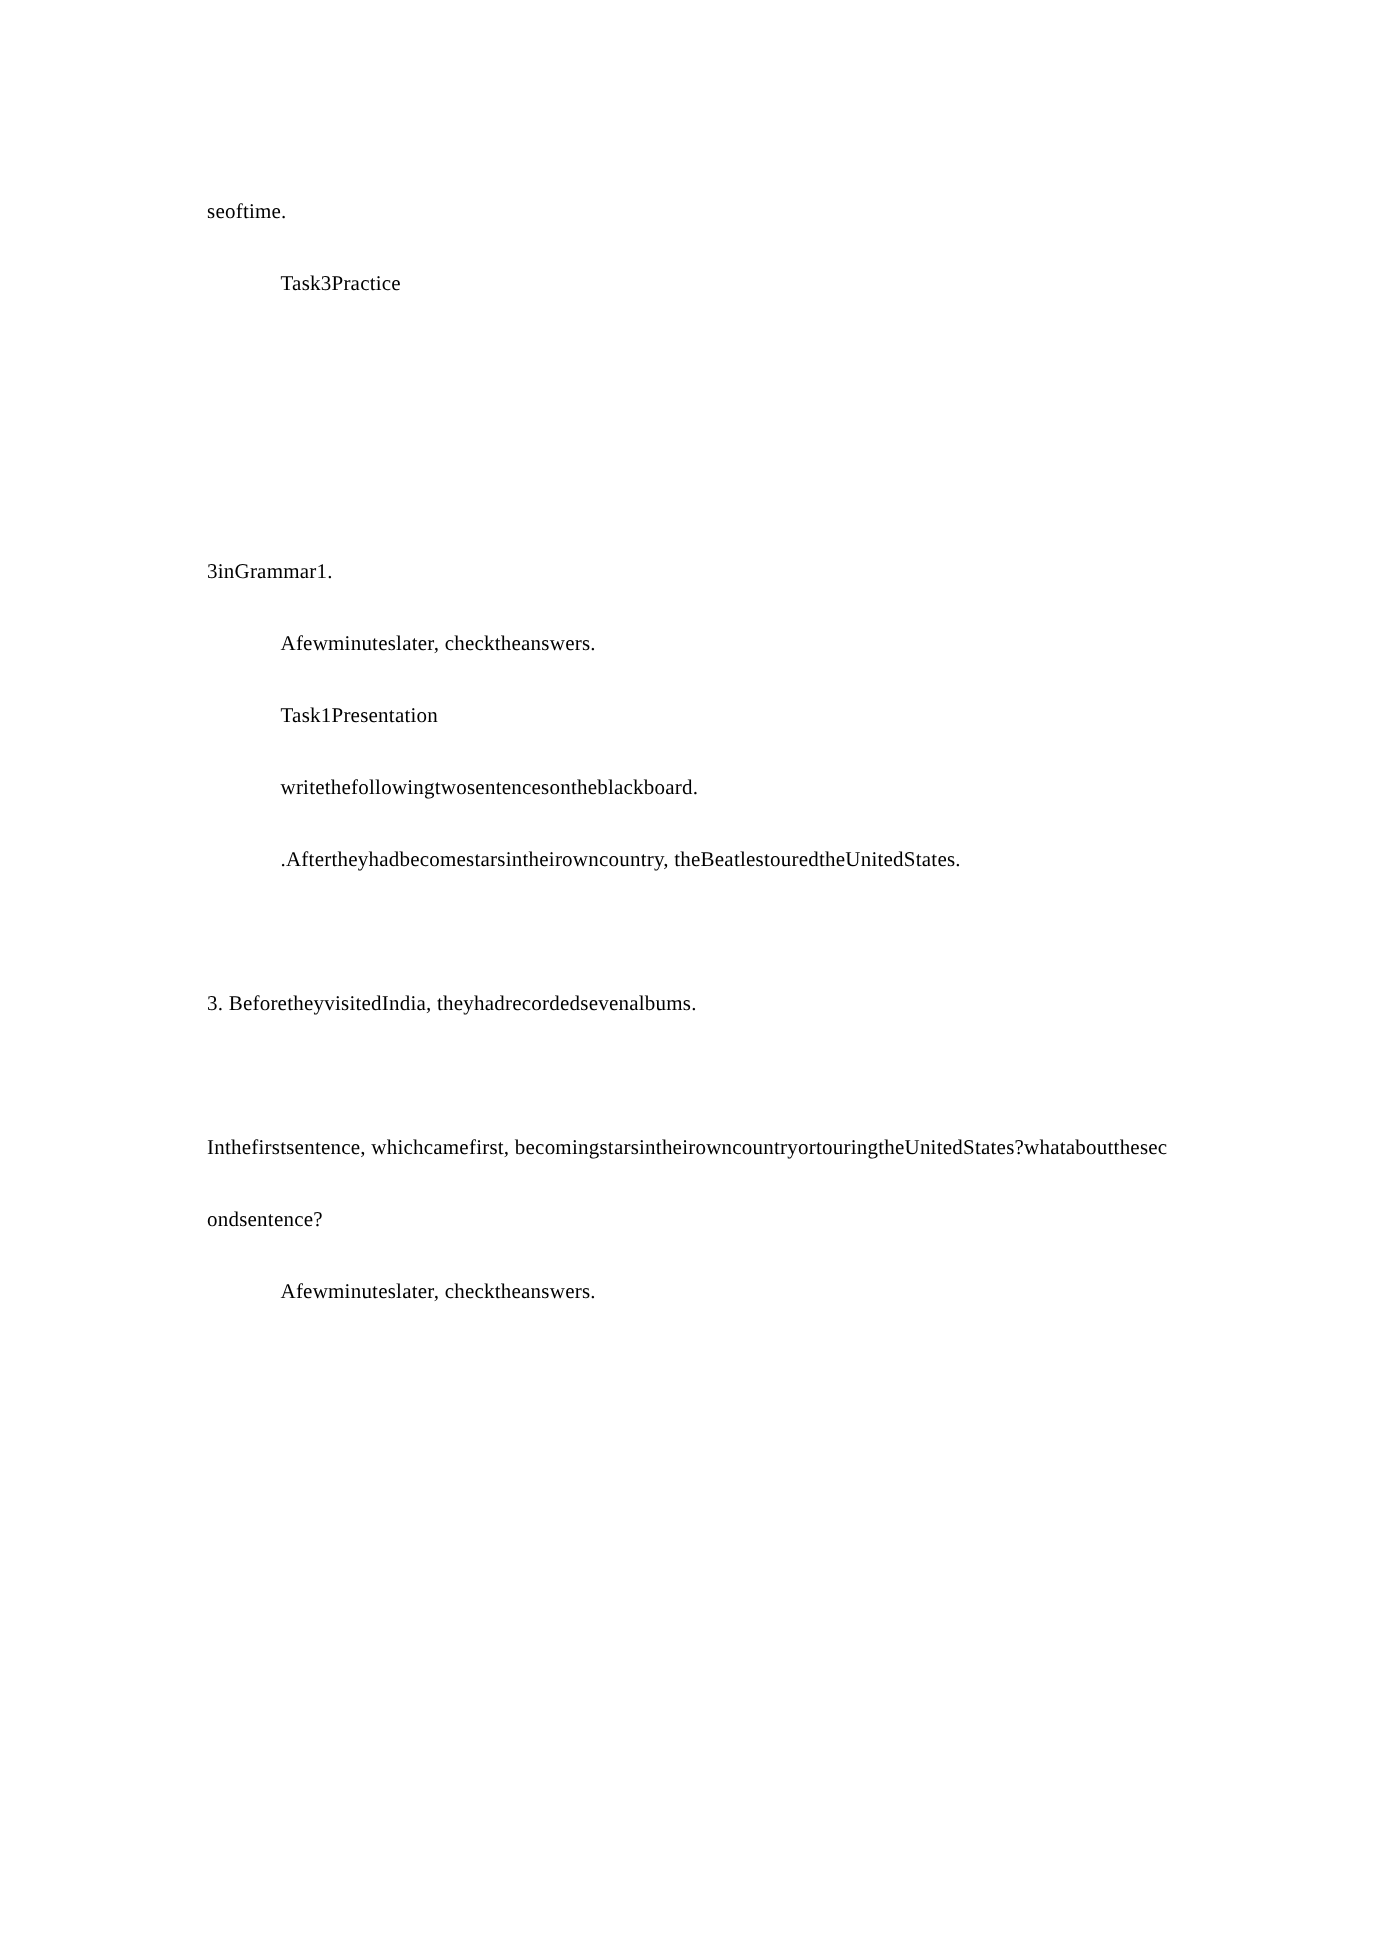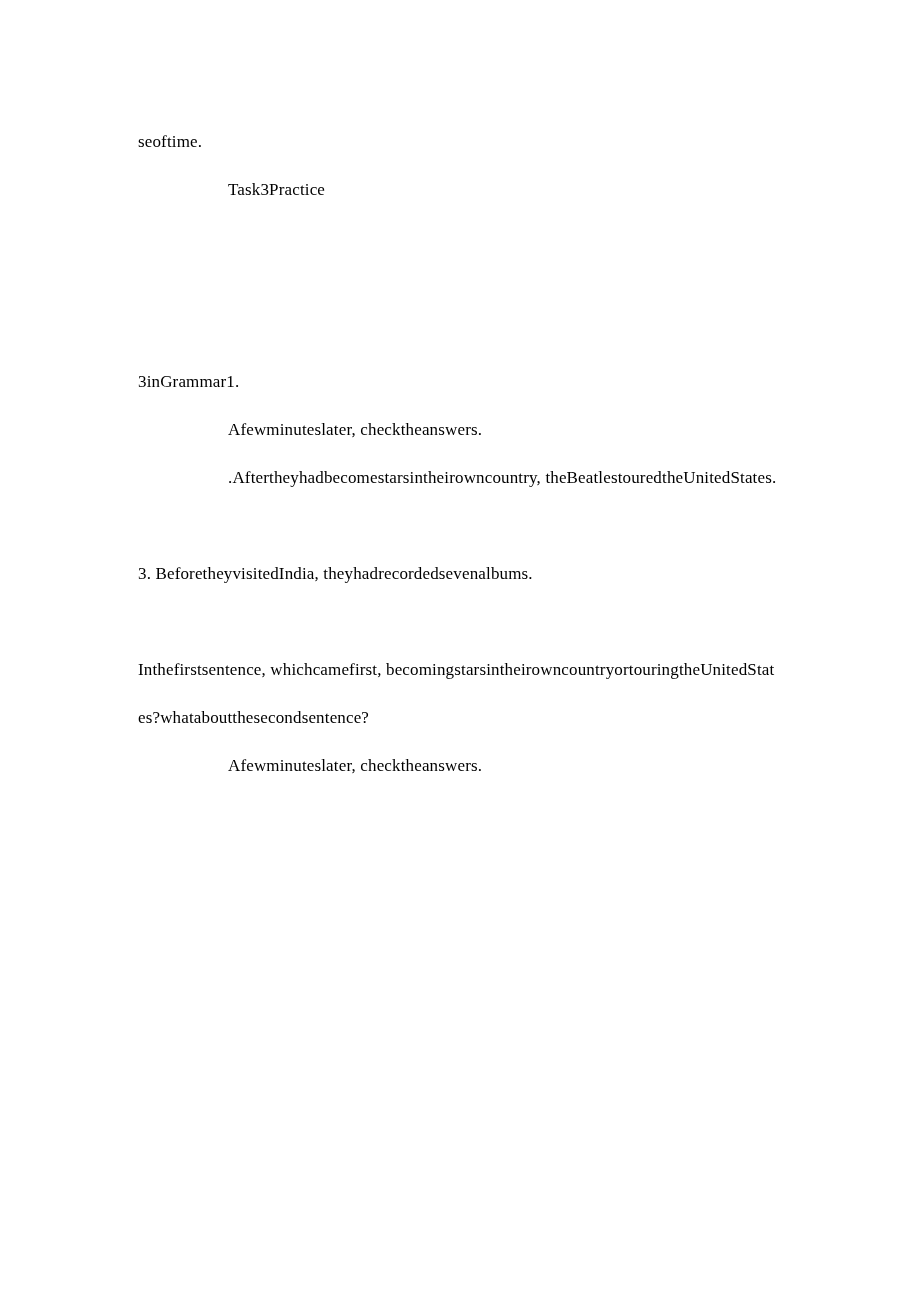--- a/index.html
+++ b/index.html
@@ -29,33 +29,32 @@
   .doc-body {
     position: absolute;
     left: 138px;
     top: 118px;
     width: 644px;
   }
 
   .para {
     margin: 0;
     padding: 0;
-    font-size: 17px;
+    font-size: 14px;
     line-height: 48px;
     letter-spacing: 0.15px;
     word-break: break-all;
     overflow-wrap: anywhere;
     white-space: pre-wrap;
     text-align: left;
   }
 
   
   .para.indent {
     text-indent: 49px;
-    margin-left: 41px;
   }
 
   
   .gap {
     height: 48px;
   }
 
   .nowrap-dash {
     white-space: pre;
   }
@@ -70,21 +69,23 @@
 
     <p class="para indent">Task3Practice</p>
 
     <div class="gap"></div>
 
     <p class="para"><br><br><span>3inGrammar1.</span></p>
 
     <p class="para indent">Afewminuteslater, checktheanswers.</p>
 
 
+    <p class="para indent">Task1Presentation</p>
 
+    <p class="para indent">writethefollowingtwosentencesontheblackboard.</p>
 
     <p class="para indent">.Aftertheyhadbecomestarsintheirowncountry, theBeatlestouredtheUnitedStates.</p>
 
     <div class="gap"></div>
 
     <p class="para">3. BeforetheyvisitedIndia, theyhadrecordedsevenalbums.</p>
 
 
     <div class="gap"></div>
 

